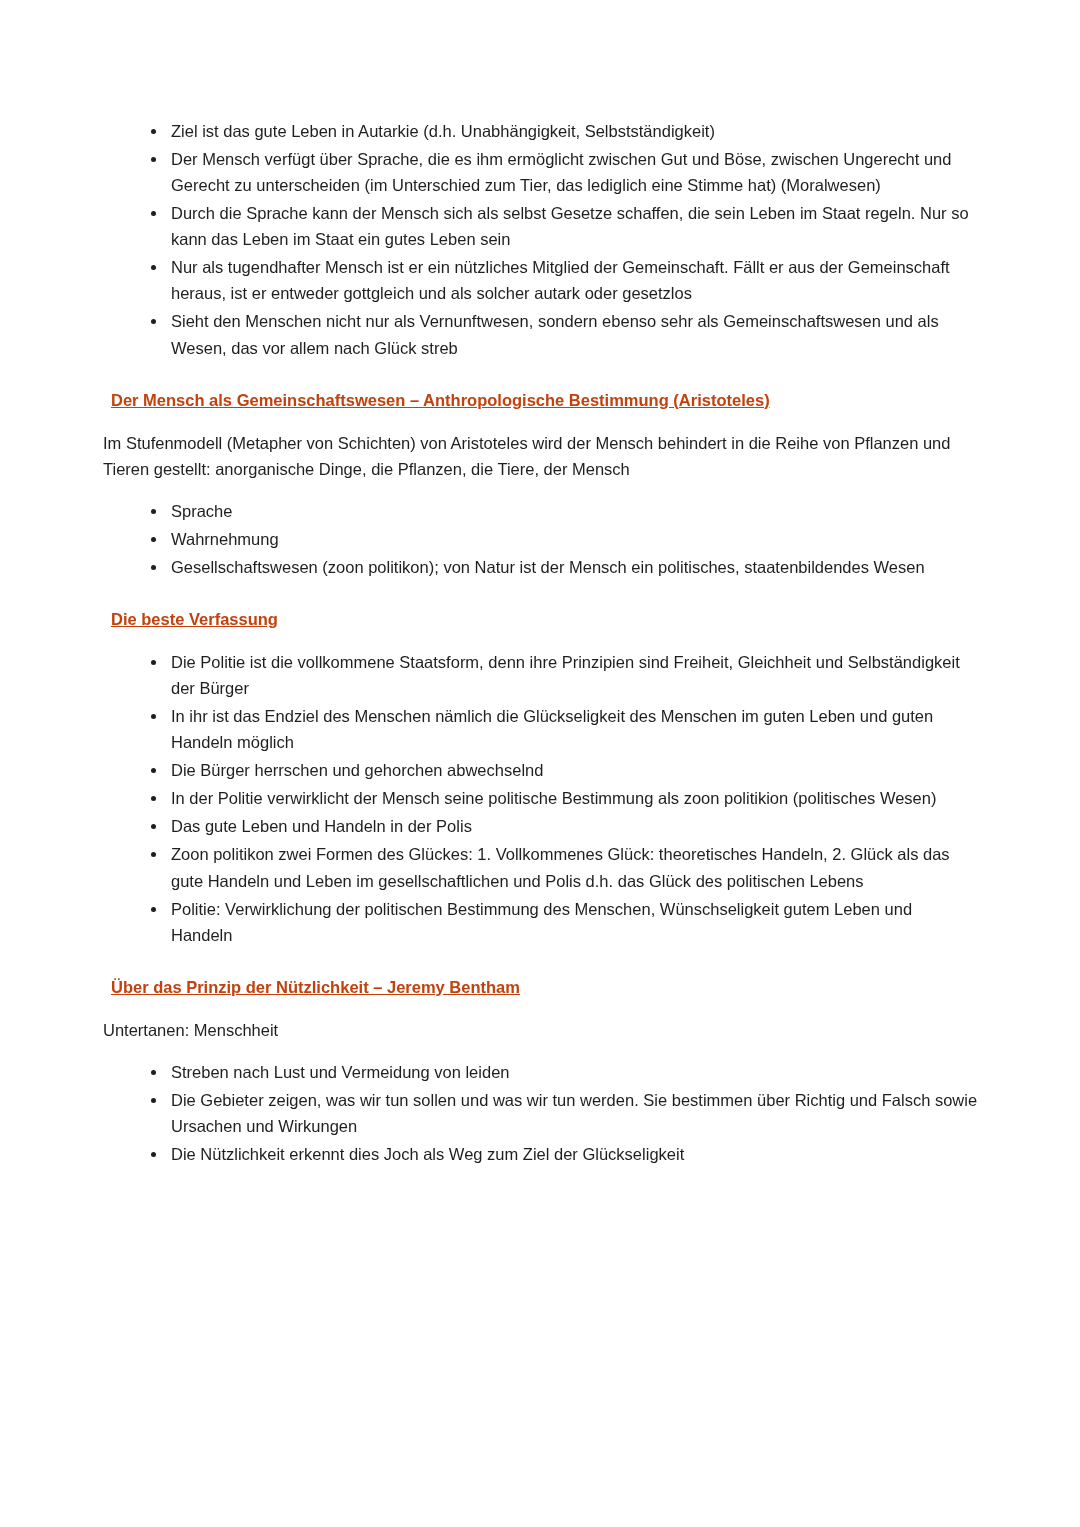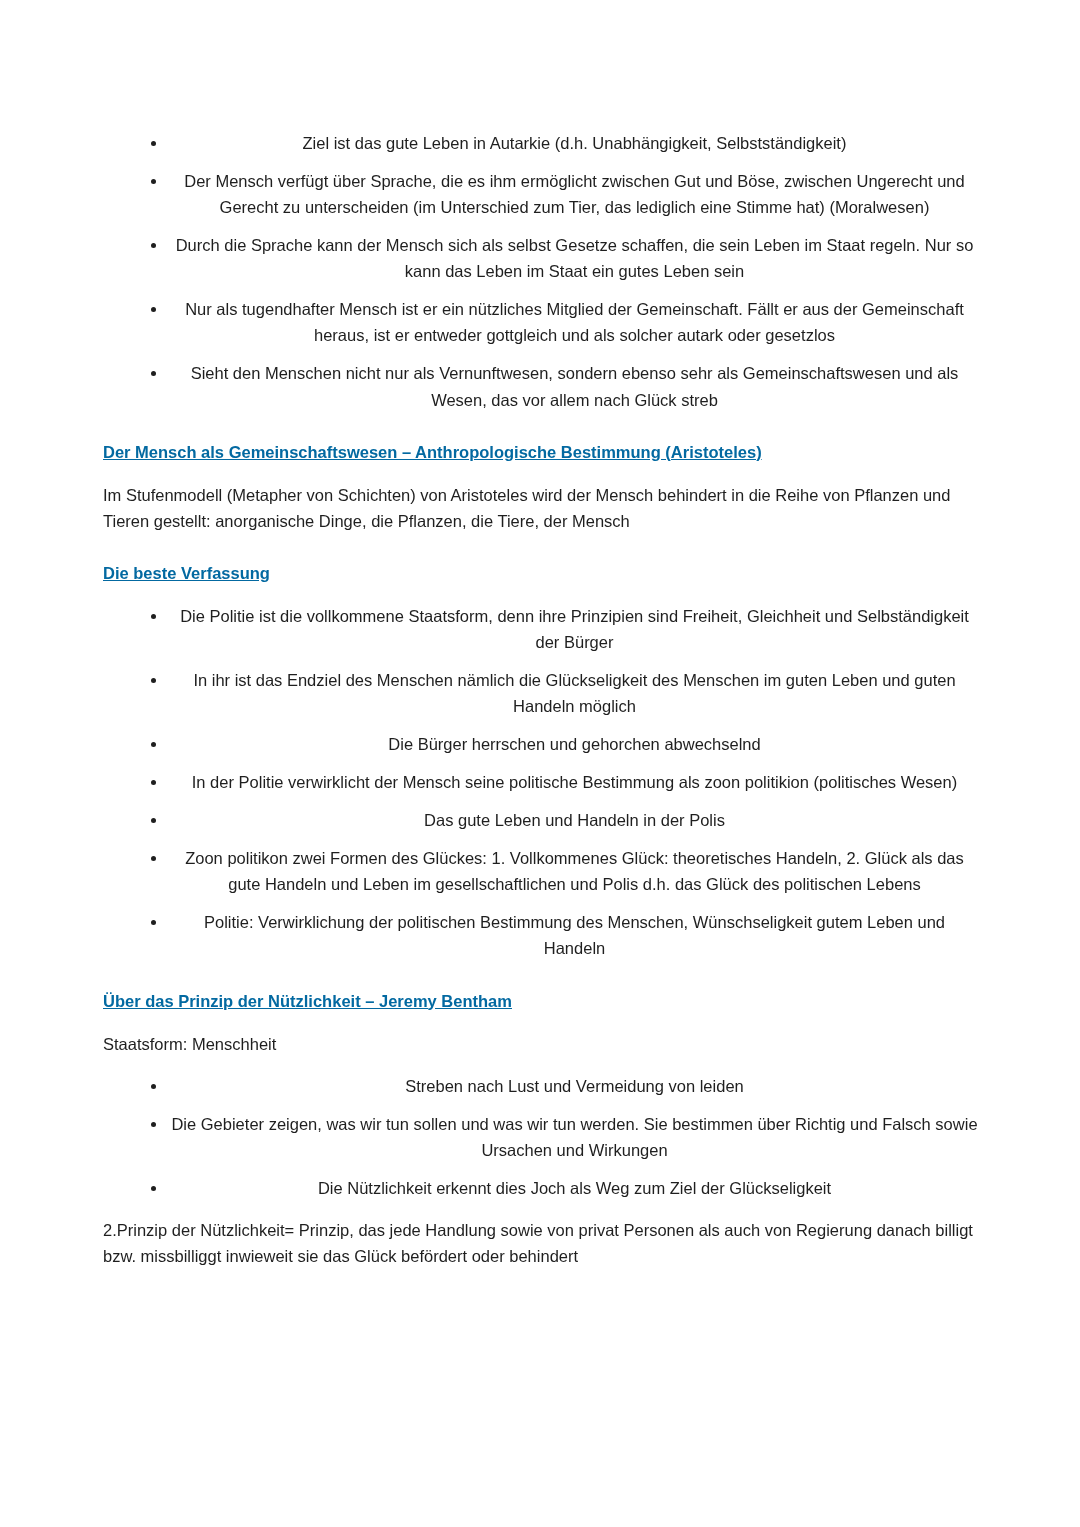--- a/index.html
+++ b/index.html
@@ -18,32 +18,31 @@
     line-height: 1.58;
     color: #1f1f1f;
   }
   ul.bullets {
     margin: 13px 0 13px 0;
     padding-left: 65px;
     list-style-type: disc;
   }
   ul.bullets li {
     padding-left: 3px;
-    margin: 12px 0 2px 0;
-    text-align: center;
+    margin: 0 0 2px 0;
   }
   ul.bullets.first {
     margin-top: 0;
   }
   h2.heading {
     font-size: 16.5px;
     font-weight: bold;
     text-decoration: underline;
-    margin: 26px 0 17px 0;
-    color: #0369a1;
+    margin: 26px 0 17px 8px;
+    color: #c2410c;
   }
   p.para {
     margin: 16px 0 16px 0;
   }
   .gap-before {
     margin-top: 72px;
   }
 </style>
 </head>
 <body>
@@ -56,39 +55,43 @@
     <li>Durch die Sprache kann der Mensch sich als selbst Gesetze schaffen, die sein Leben im Staat regeln. Nur so kann das Leben im Staat ein gutes Leben sein</li>
     <li>Nur als tugendhafter Mensch ist er ein nützliches Mitglied der Gemeinschaft. Fällt er aus der Gemeinschaft heraus, ist er entweder gottgleich und als solcher autark oder gesetzlos</li>
     <li>Sieht den Menschen nicht nur als Vernunftwesen, sondern ebenso sehr als Gemeinschaftswesen und als Wesen, das vor allem nach Glück streb</li>
   </ul>
 
   <h2 class="heading">Der Mensch als Gemeinschaftswesen – Anthropologische Bestimmung (Aristoteles)</h2>
 
   <p class="para">Im Stufenmodell (Metapher von Schichten) von Aristoteles wird der Mensch behindert in die Reihe von Pflanzen und Tieren gestellt: anorganische Dinge, die Pflanzen, die Tiere, der Mensch</p>
 
 
+  <ul class="bullets">
+    <li>Sprache</li>
+    <li>Wahrnehmung</li>
+    <li>Gesellschaftswesen (zoon politikon); von Natur ist der Mensch ein politisches, staatenbildendes Wesen</li>
+  </ul>
 
   <h2 class="heading">Die beste Verfassung</h2>
 
   <ul class="bullets">
     <li>Die Politie ist die vollkommene Staatsform, denn ihre Prinzipien sind Freiheit, Gleichheit und Selbständigkeit der Bürger</li>
     <li>In ihr ist das Endziel des Menschen nämlich die Glückseligkeit des Menschen im guten Leben und guten Handeln möglich</li>
     <li>Die Bürger herrschen und gehorchen abwechselnd</li>
     <li>In der Politie verwirklicht der Mensch seine politische Bestimmung als zoon politikion (politisches Wesen)</li>
     <li>Das gute Leben und Handeln in der Polis</li>
     <li>Zoon politikon zwei Formen des Glückes: 1. Vollkommenes Glück: theoretisches Handeln, 2. Glück als das gute Handeln und Leben im gesellschaftlichen und Polis d.h. das Glück des politischen Lebens</li>
     <li>Politie: Verwirklichung der politischen Bestimmung des Menschen, Wünschseligkeit gutem Leben und Handeln</li>
   </ul>
 
   <h2 class="heading gap-before">Über das Prinzip der Nützlichkeit – Jeremy Bentham</h2>
 
 
-  <p class="para">Staatsform: Menschheit</p>
+  <p class="para">Untertanen: Menschheit</p>
 
   <ul class="bullets">
     <li>Streben nach Lust und Vermeidung von leiden</li>
     <li>Die Gebieter zeigen, was wir tun sollen und was wir tun werden. Sie bestimmen über Richtig und Falsch sowie Ursachen und Wirkungen</li>
     <li>Die Nützlichkeit erkennt dies Joch als Weg zum Ziel der Glückseligkeit</li>
   </ul>
 
-  <p class="para">2.Prinzip der Nützlichkeit= Prinzip, das jede Handlung sowie von privat Personen als auch von Regierung danach billigt bzw. missbilliggt inwieweit sie das Glück befördert oder behindert</p>
 
 </div>
 
 </body></html>

